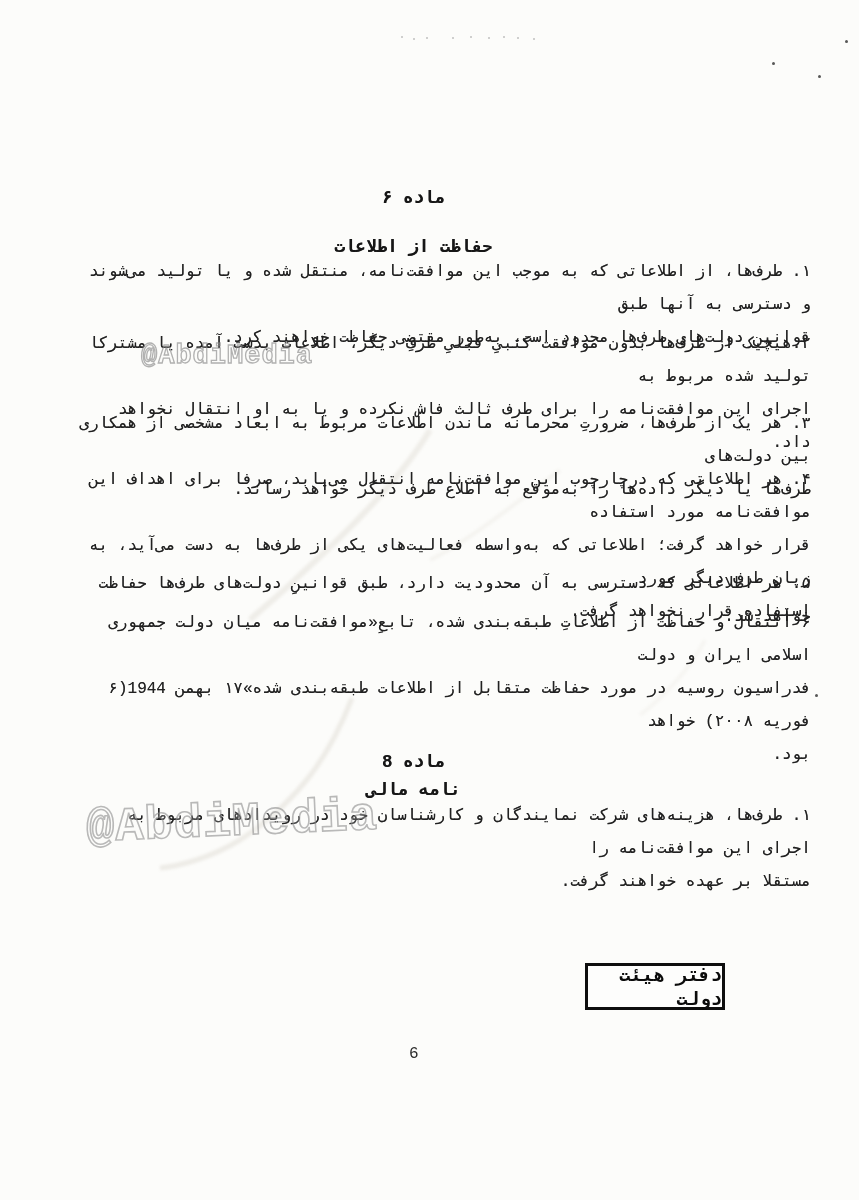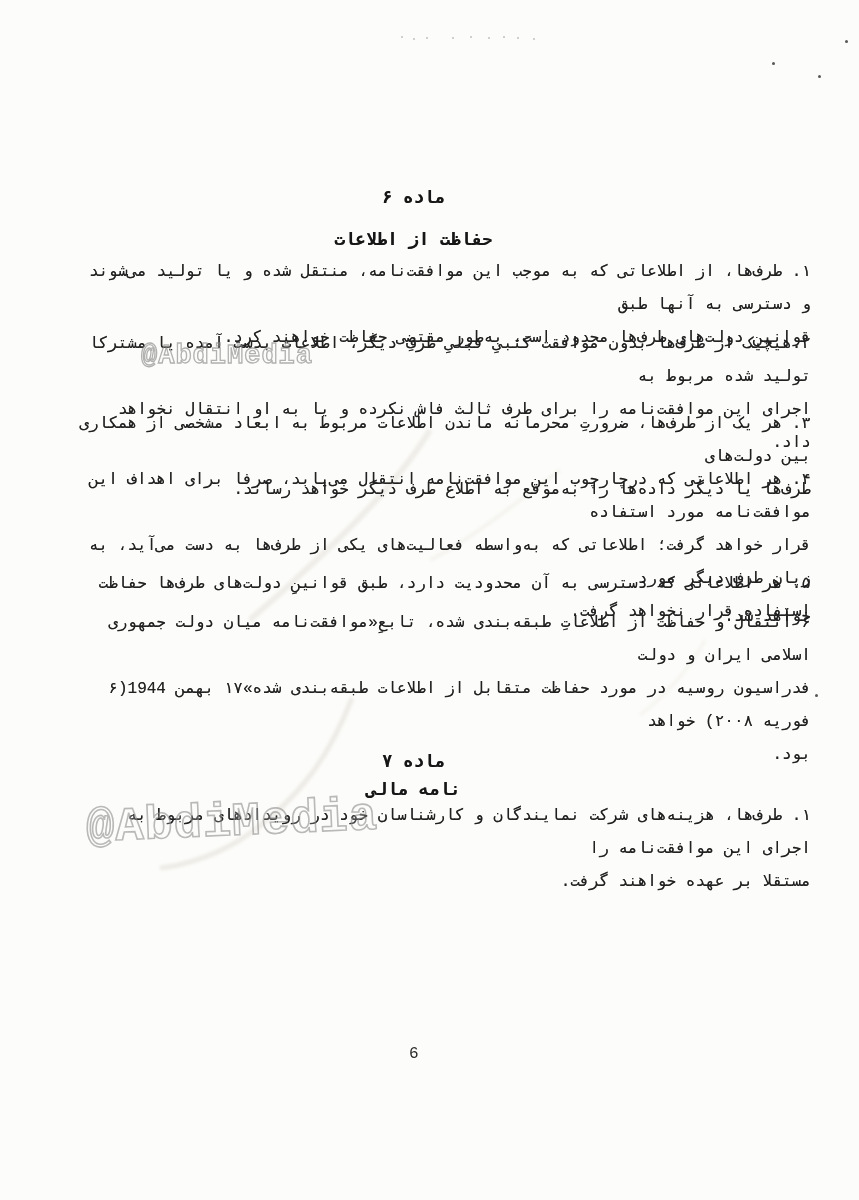--- a/index.html
+++ b/index.html
@@ -100,41 +100,44 @@
   <div class="sp" style="left:488px;top:37px"></div>
   <div class="sp" style="left:503px;top:36px"></div>
   <div class="sp" style="left:517px;top:37px"></div>
   <div class="sp" style="left:533px;top:38px"></div>
   <div class="sp dark" style="left:845px;top:40px"></div>
   <div class="sp dark" style="left:772px;top:62px"></div>
   <div class="sp dark" style="left:818px;top:75px"></div>
   <div class="sp dark" style="left:815px;top:694px"></div>
 
   <div class="heading" style="top:187px">ماده ۶</div>
-  <div class="heading" style="top:229px">حفاظت از اطلاعات</div>
+  <div class="heading" style="top:236px">حفاظت از اطلاعات</div>
 
   <div class="para" style="top:256px">۱. طرف‌ها، از اطلاعاتی که به موجب این موافقت‌نامه، منتقل شده و یا تولید می‌شوند و دسترسی به آنها طبق
 قوانین دولت‌های طرف‌ها محدود است، به‌طور مقتضی حفاظت خواهند کرد.</div>
   <div class="para" style="top:328px">۲.هیچیک از طرف‌ها بدون موافقت کتبیِ قبلیِ طرفِ دیگر، اطلاعات بدست آمده یا مشترکا تولید شده مربوط به
 اجرای این موافقت‌نامه را برای طرف ثالث فاش نکرده و یا به او انتقال نخواهد داد.</div>
   <div class="para" style="top:408px">۳. هر یک از طرف‌ها، ضرورتِ محرمانه ماندن اطلاعات مربوط به ابعاد مشخصی از همکاری بین دولت‌های
 طرف‌ها یا دیگر داده‌ها را به‌موقع به اطلاع طرف دیگر خواهد رساند.</div>
   <div class="para" style="top:464px">۴. هر اطلاعاتی که درچارچوب این موافقت‌نامه انتقال می‌یابد، صرفا برای اهداف این موافقت‌نامه مورد استفاده
 قرار خواهد گرفت؛ اطلاعاتی که به‌واسطه فعالیت‌های یکی از طرف‌ها به دست می‌آید، به زیانِ طرف دیگر مورد
 استفاده قرار نخواهد گرفت.</div>
   <div class="para" style="top:568px">۵. هر اطلاعاتی که دسترسی به آن محدودیت دارد، طبق قوانینِ دولت‌های طرف‌ها حفاظت خواهد شد.</div>
   <div class="para" style="top:607px">۶ انتقال و حفاظت از اطلاعاتِ طبقه‌بندی شده، تابعِ«موافقت‌نامه میان دولت جمهوری اسلامی ایران و دولت
 فدراسیون روسیه در مورد حفاظت متقابل از اطلاعات طبقه‌بندی شده»۱۷ بهمن 1944(۶ فوریه ۲۰۰۸) خواهد
 بود.</div>
 
-  <div class="heading" style="top:751px">ماده ۷</div>
+  <div class="heading" style="top:751px">ماده 8</div>
   <div class="heading" style="top:779px">نامه مالی</div>
 
   <div class="para" style="top:800px">۱. طرف‌ها، هزینه‌های شرکت نمایندگان و کارشناسان خود در رویدادهای مربوط به اجرای این موافقت‌نامه را
 مستقلا بر عهده خواهند گرفت.</div>
 
   <div class="wm wm-small">@AbdiMedia</div>
   <div class="wm wm-large">@AbdiMedia</div>
 
+  <div class="stamp">
+    <span>دفتر هیئت دولت</span>
+  </div>
 
   <div class="pagenum">6</div>
 
 </div>
 
 </body></html>

